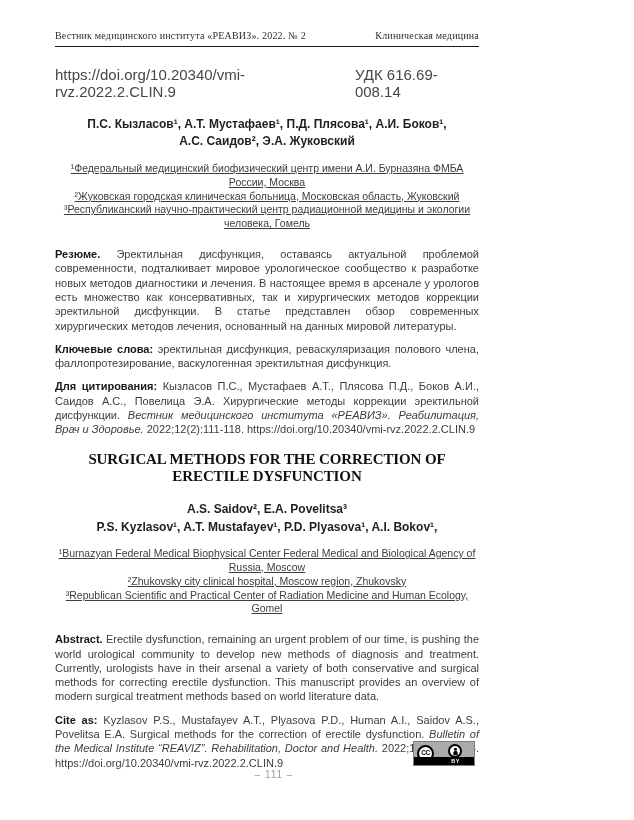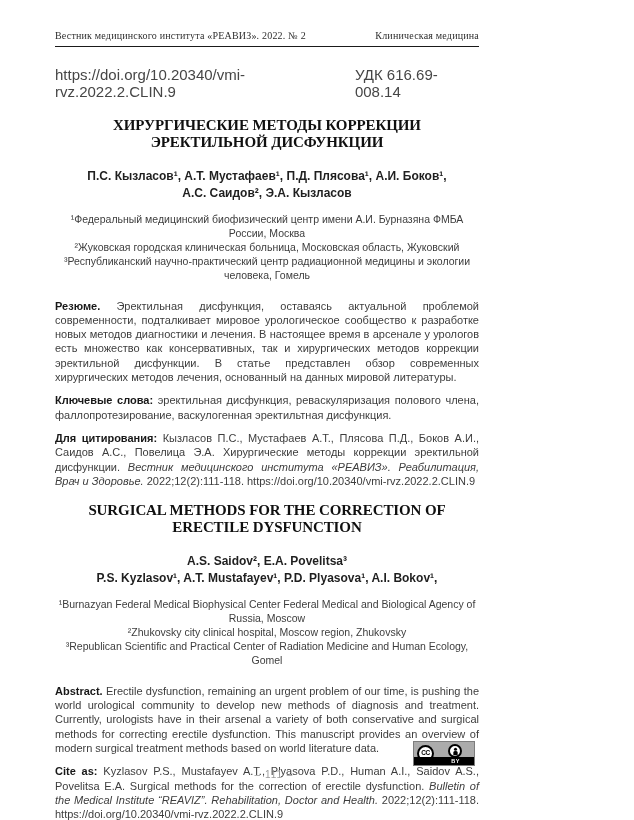--- a/index.html
+++ b/index.html
@@ -18,21 +18,21 @@
     margin-top:19px;font-size:15px;color:#464646;
   }
   .title{
     margin-top:17px;text-align:center;font-family:"Liberation Serif",serif;
     font-weight:bold;font-size:15px;color:#101010;letter-spacing:-0.1px;line-height:1.15;
   }
   .authors{
     margin-top:16px;text-align:center;font-weight:bold;font-size:12px;color:#1f1f1f;line-height:1.45;
   }
   .affiliations{
-    margin-top:11px;text-align:center;font-size:10.5px;color:#3d3d3d;line-height:1.32;
+    margin-top:11px;text-align:center;font-size:10.5px;color:#3d3d3d;line-height:1.32;text-decoration:underline;
   }
   .para{
     margin:0;margin-top:9px;text-align:justify;font-size:11px;line-height:1.3;color:#3d3d3d;
   }
   .para.first{margin-top:16px;}
   .para b{color:#181818;}
   .para i{font-style:italic;}
   .en-title{margin-top:14px;}
   
   .cc-badge{
@@ -67,25 +67,24 @@
     <span>Вестник медицинского института «РЕАВИЗ». 2022. № 2</span>
     <span>Клиническая медицина</span>
   </header>
   <div class="rule"></div>
 
   <div class="meta-row">
     <span>https://doi.org/10.20340/vmi-rvz.2022.2.CLIN.9</span>
     <span>УДК 616.69-008.14</span>
   </div>
 
-  <h1 class="title">ХИРУРГИЧЕСКИЕ МЕТОДЫ КОРРЕКЦИИ ЭРЕКТИЛЬНОЙ ДИСФУНКЦИИ</h1>
 
   <div class="authors">
     <div>П.С. Кызласов¹, А.Т. Мустафаев¹, П.Д. Плясова¹, А.И. Боков¹,</div>
-    <div>А.С. Саидов², Э.А. Кызласов</div>
+    <div>А.С. Саидов², Э.А. Жуковский</div>
   </div>
 
   <div class="affiliations">
     <div>¹Федеральный медицинский биофизический центр имени А.И. Бурназяна ФМБА России, Москва</div>
     <div>²Жуковская городская клиническая больница, Московская область, Жуковский</div>
     <div>³Республиканский научно-практический центр радиационной медицины и экологии человека, Гомель</div>
   </div>
 
   <p class="para first">
     <b>Резюме.</b><span> Эректильная дисфункция, оставаясь актуальной проблемой современности, подталкивает мировое урологическое сообщество к разработке новых методов диагностики и лечения. В настоящее время в арсенале у урологов есть множество как консервативных, так и хирургических методов коррекции эректильной дисфункции. В статье представлен обзор современных хирургических методов лечения, основанный на данных мировой литературы.</span>

